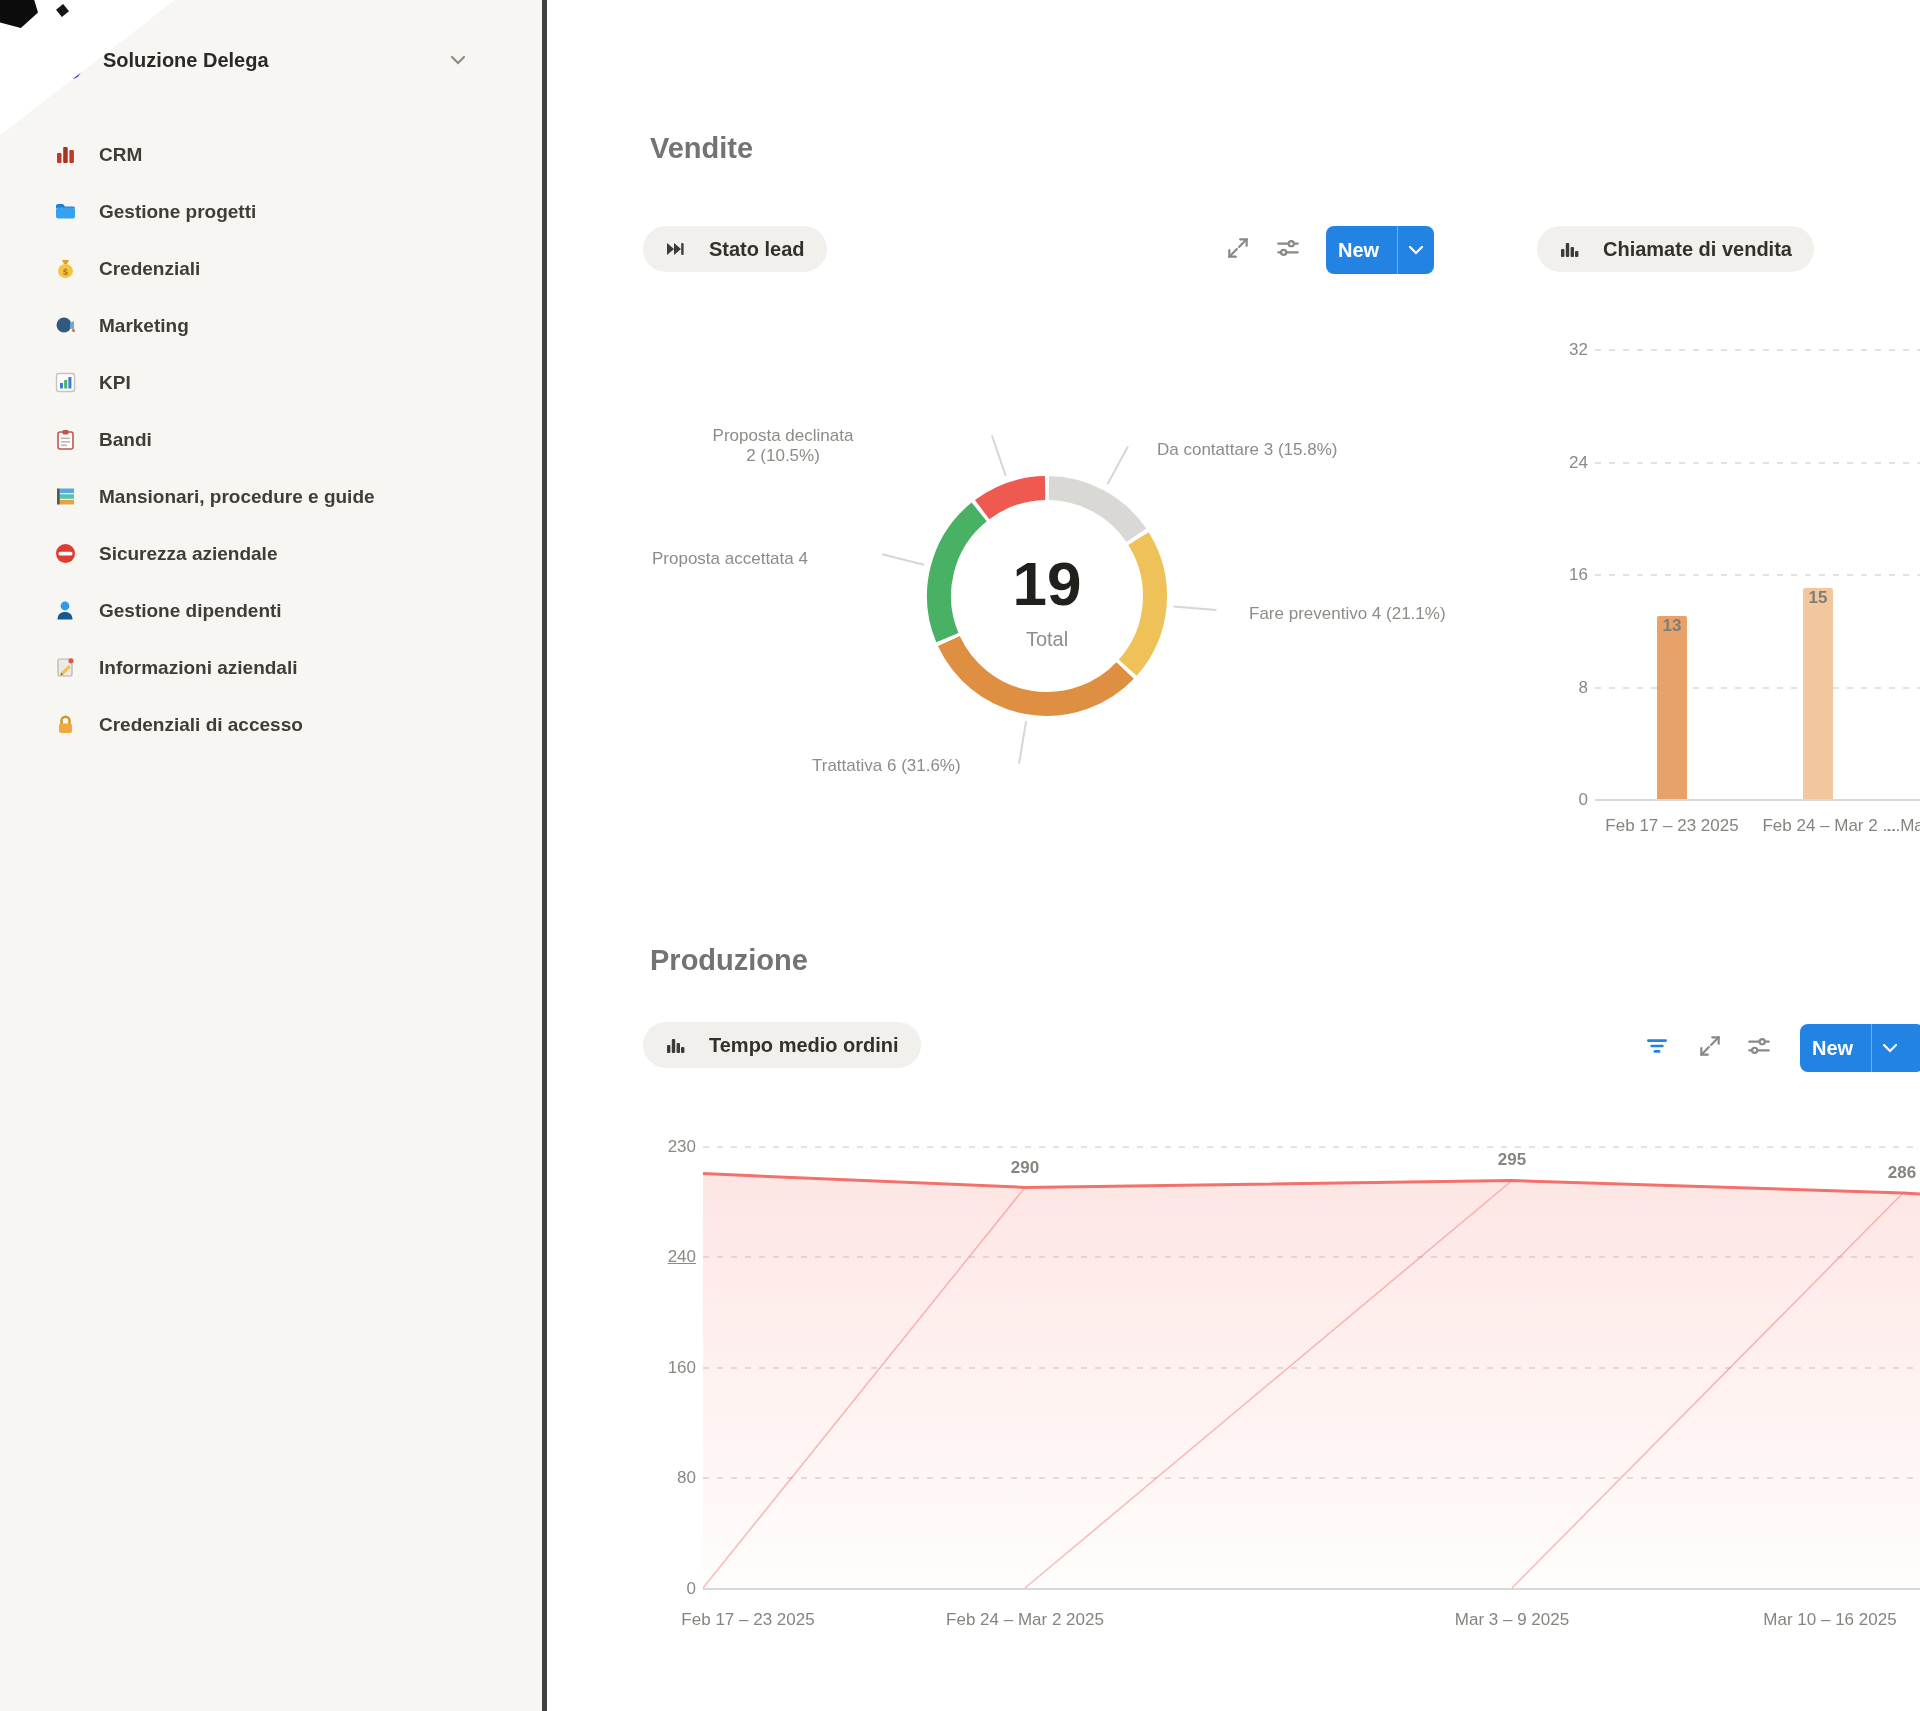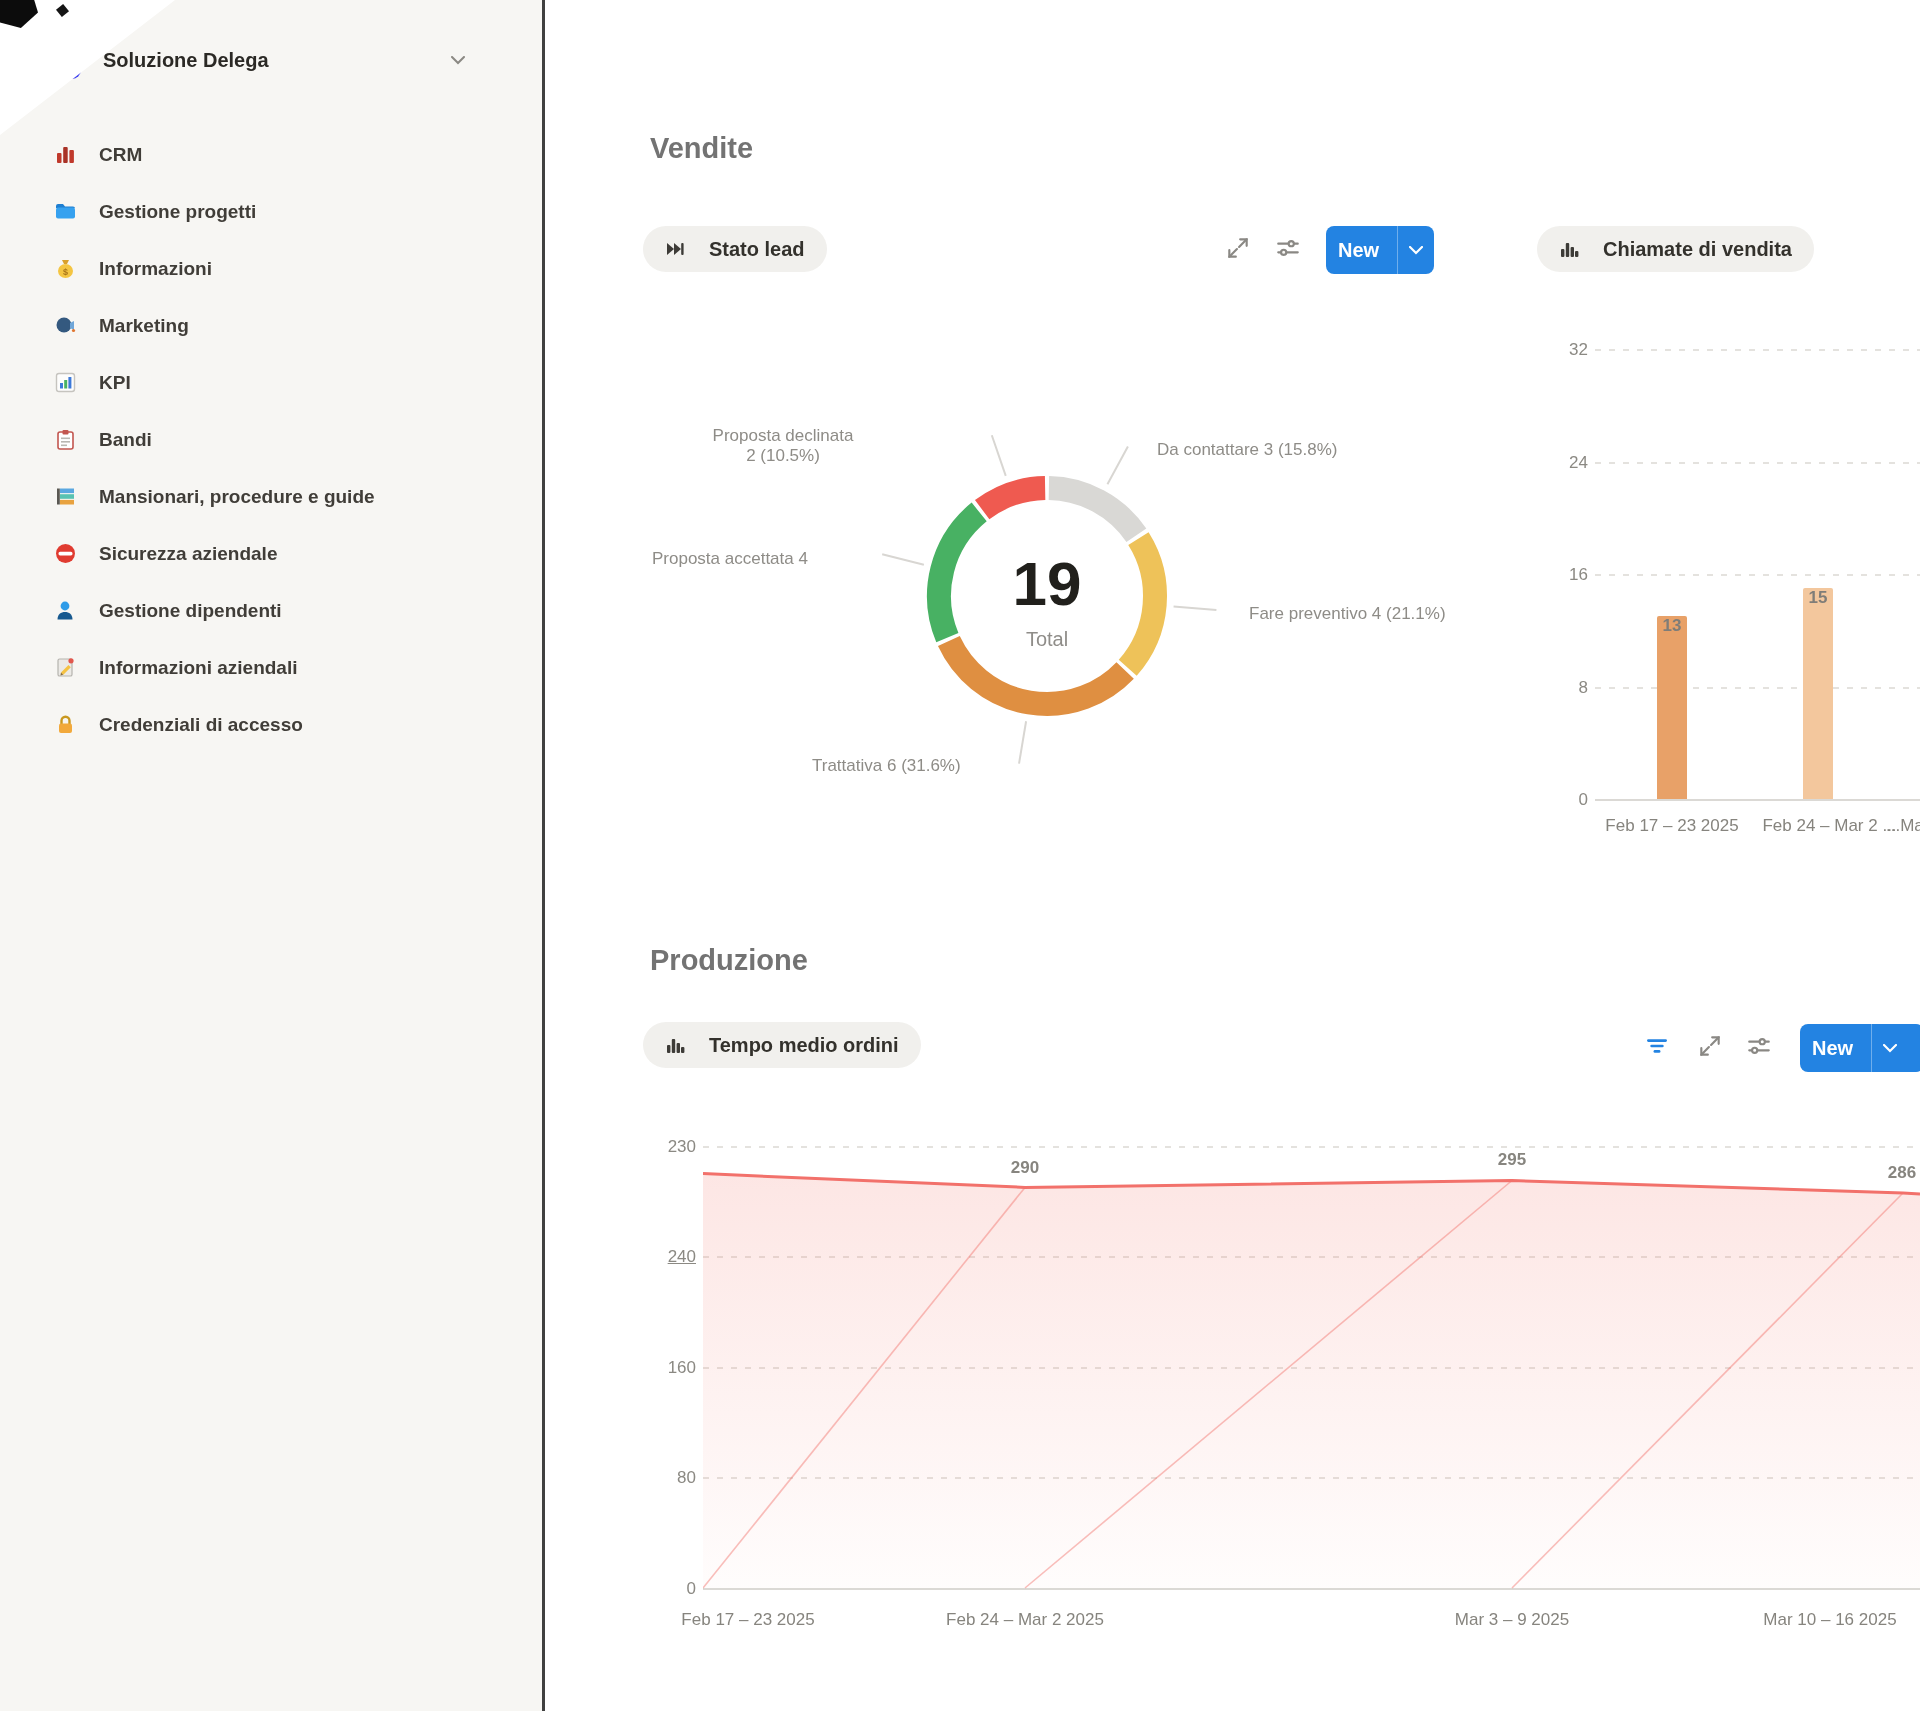--- a/index.html
+++ b/index.html
@@ -1,20 +1,20 @@
 <!DOCTYPE html>
 <html><head>
 <meta charset="utf-8">
 <style>
   html,body{margin:0;padding:0;background:#fff;}
   #stage{position:relative;width:1920px;height:1711px;overflow:hidden;
          font-family:"Liberation Sans",sans-serif;background:#ffffff;}
   
   .sidebar{position:absolute;left:0;top:0;width:542px;height:1711px;
-           background:#f7f6f3;border-right:3px solid #404040;}
+           background:#f7f6f3;border-right:5px solid #404040;}
   .ws-row{position:absolute;left:44px;top:42px;display:flex;align-items:center;gap:22px;cursor:pointer;}
   .ws-logo{width:37px;height:37px;border-radius:9px;background:#3d3ff0;display:flex;
            align-items:center;justify-content:center;color:#fff;font-weight:800;font-size:21px;}
   .ws-name{font-size:20px;font-weight:700;color:#2b2925;}
   .ws-chevron{margin-left:160px;display:flex;}
   .nav{position:absolute;left:0;top:126px;width:100%;}
   .nav-item{height:57px;display:flex;align-items:center;padding-left:54px;gap:22px;cursor:pointer;}
   .nav-ico{width:23px;height:23px;flex:0 0 23px;display:flex;}
   .nav-label{font-size:19px;font-weight:600;color:#403d38;white-space:nowrap;}
   
@@ -93,21 +93,21 @@
         <span class="nav-label">Gestione progetti</span>
       </div>
       <div class="nav-item">
         <span class="nav-ico">
           <svg width="23" height="23" viewBox="0 0 23 23">
               <polygon points="8,3 15,3 13,7 10,7" fill="#d9a02c"></polygon>
               <ellipse cx="11.5" cy="14" rx="7.5" ry="7" fill="#f4c542"></ellipse>
               <text x="11.5" y="18" font-size="9" font-weight="bold" fill="#a8751a" text-anchor="middle">$</text>
             </svg>
         </span>
-        <span class="nav-label">Informazioni</span>
+        <span class="nav-label">Credenziali</span>
       </div>
       <div class="nav-item">
         <span class="nav-ico">
           <svg width="23" height="23" viewBox="0 0 23 23">
               <circle cx="10" cy="11" r="7.5" fill="#34597f"></circle>
               <path d="M16 9l4-2v9l-4-2z" fill="#6fa6d8"></path>
               <circle cx="19.5" cy="16.5" r="1.6" fill="#e0762f"></circle>
             </svg>
         </span>
         <span class="nav-label">Marketing</span>

